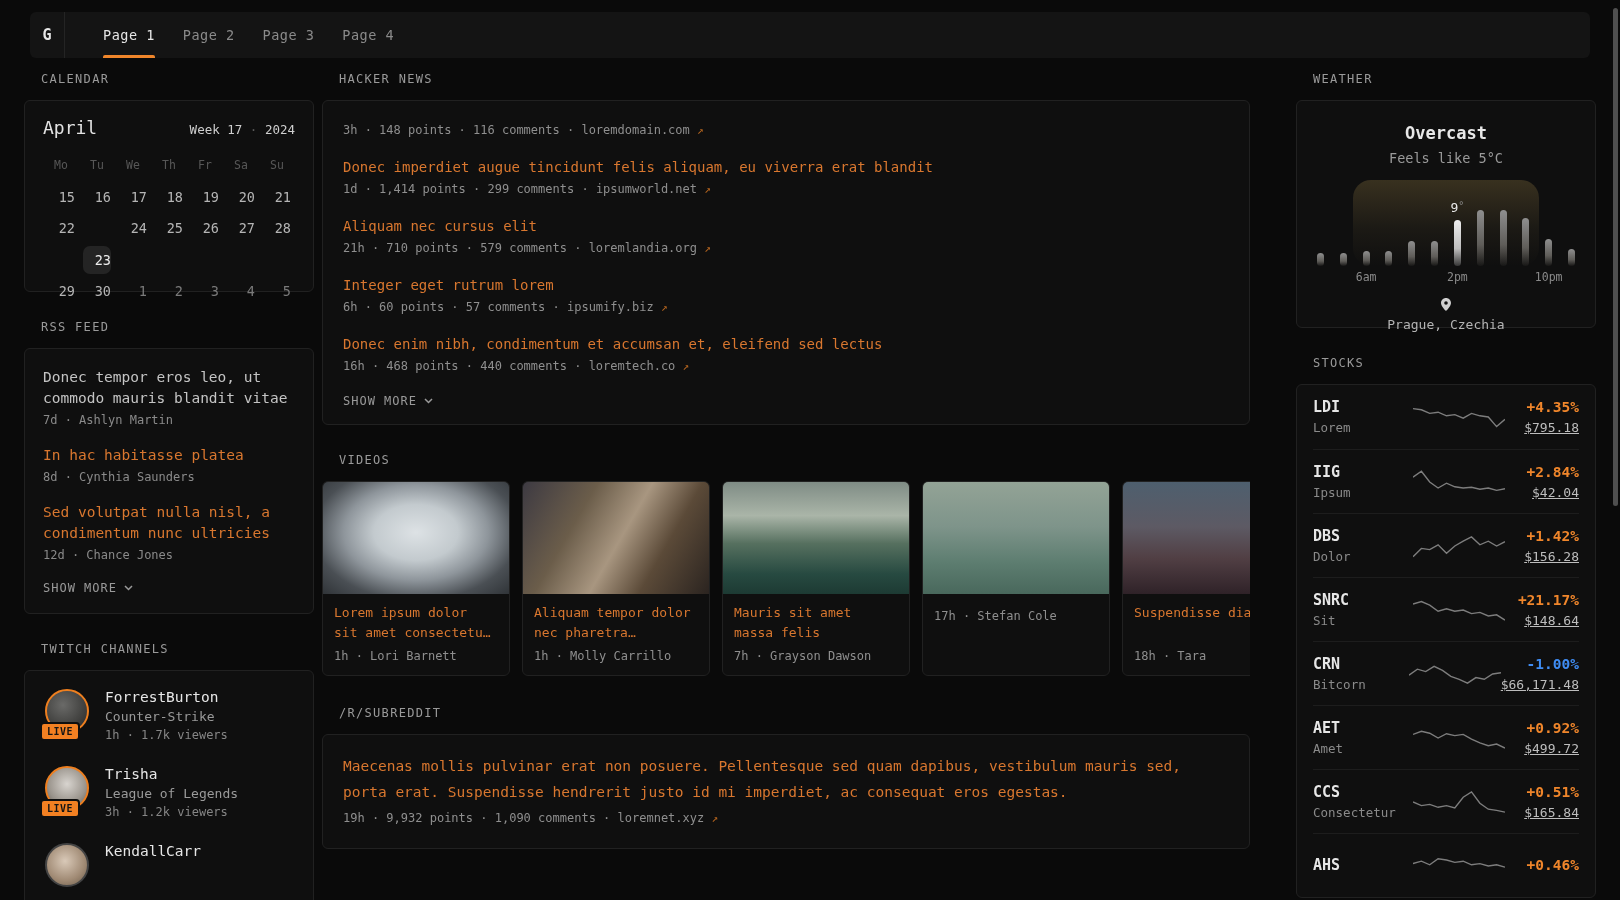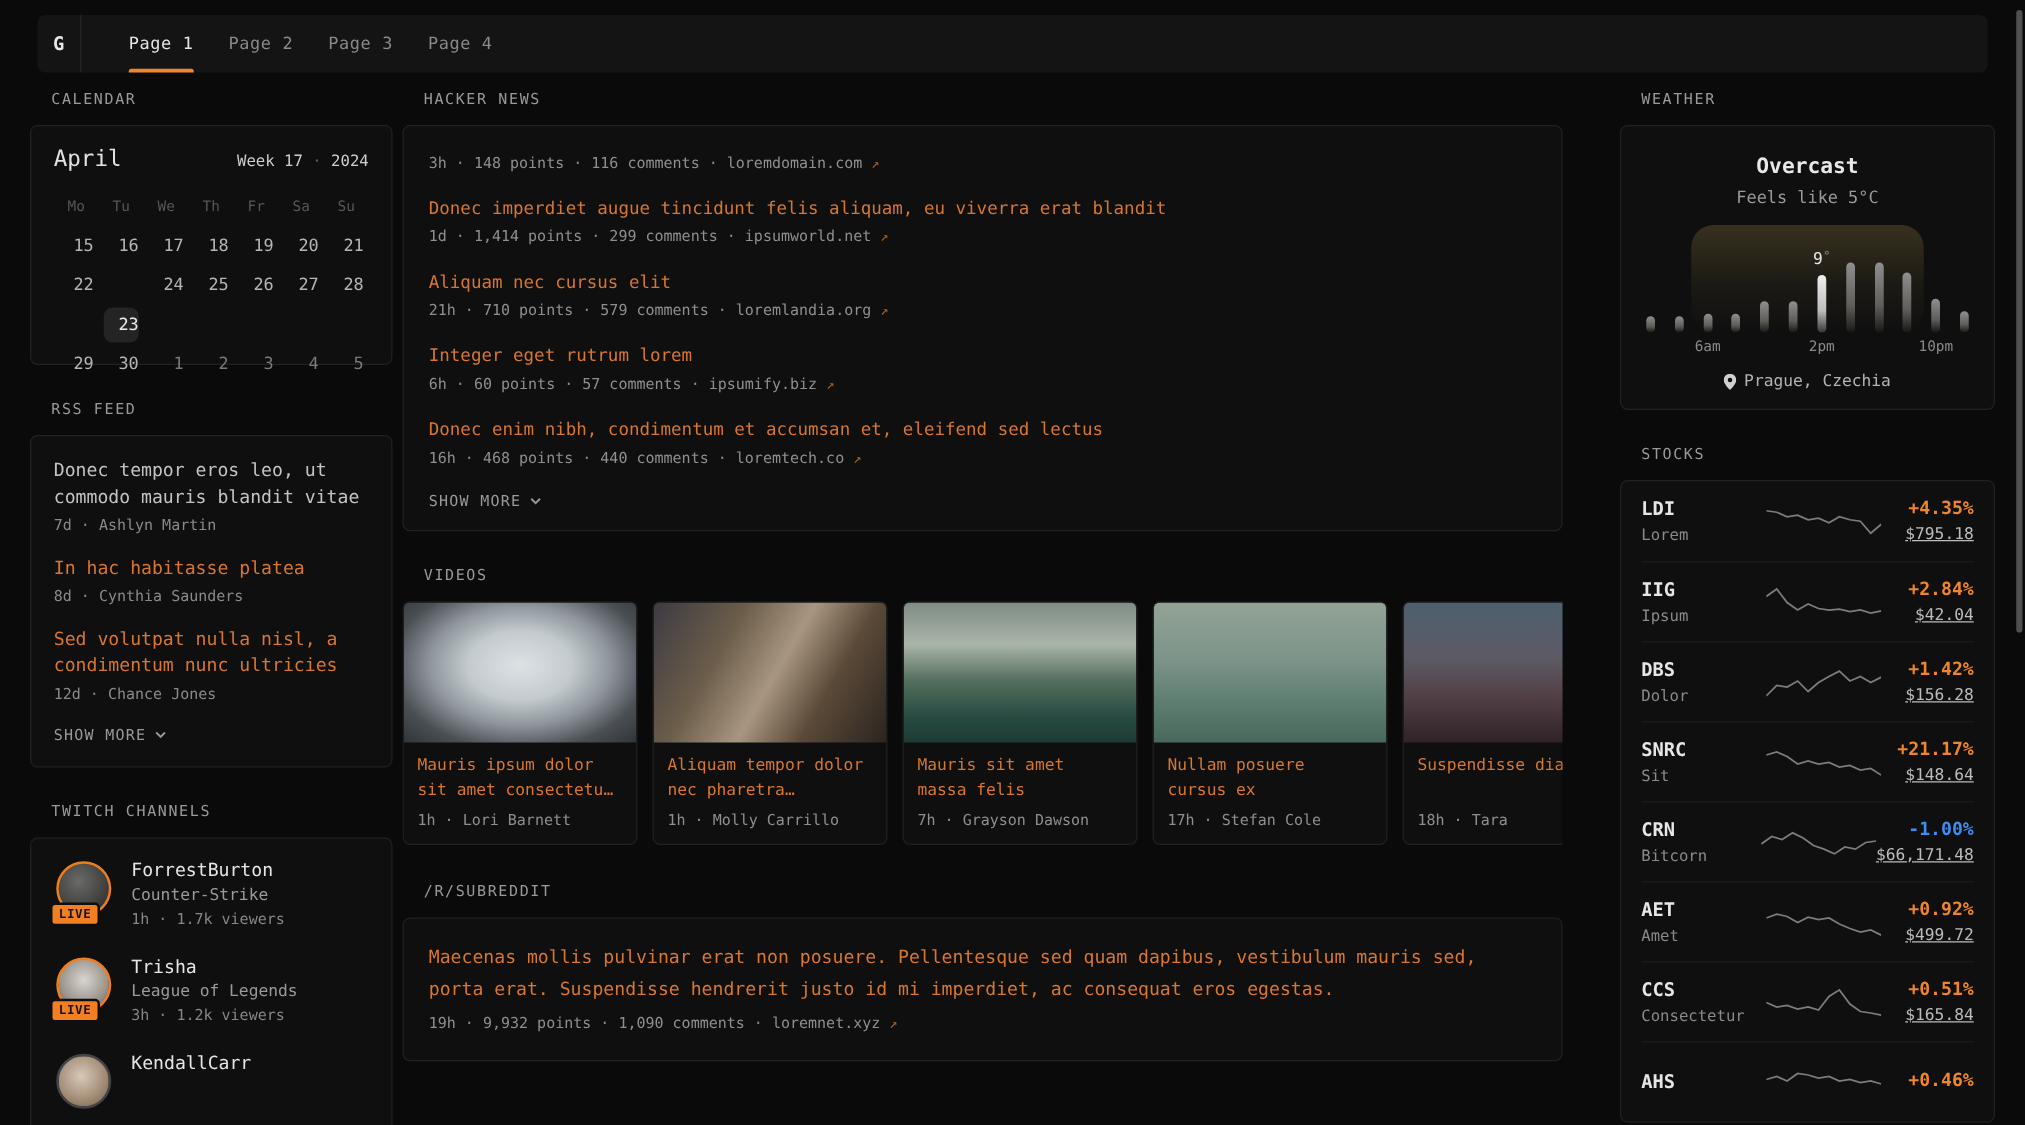--- a/index.html
+++ b/index.html
@@ -112,21 +112,21 @@
   .w-feels { font-size:13.5px; color:#9a9a9a; line-height:20px; margin-top:3px; }
   .w-chart { position:relative; width:258px; height:96px; margin:12px auto 0; }
   .w-glow { position:absolute; top:0; bottom:10px; border-radius:18px;
     background:linear-gradient(180deg, rgba(90,76,44,.55) 0%, rgba(62,54,36,.28) 55%, rgba(40,36,26,0) 100%); }
   .w-bar { position:absolute; width:7px; border-radius:4px; bottom:10px;
     background:linear-gradient(180deg,#8f8f8f 0%,#5f5d59 62%,rgba(70,66,60,.15) 100%); }
   .w-bar.now { background:linear-gradient(180deg,#efefef 0%,#bdbdbd 62%,rgba(170,170,170,.25) 100%); }
   .w-now-label { position:absolute; font-size:13px; color:#e8e8e8; transform:translateX(-50%); }
   .w-now-label .deg { color:#8a8a8a; font-size:10px; vertical-align:top; }
   .w-time { position:absolute; top:90px; transform:translateX(-50%); font-size:11.5px; color:#8a8a8a; }
-  .w-loc { margin-top:22px; font-size:13px; color:#b4b4b4; display:flex; justify-content:center; align-items:center; gap:6px; }
+  .w-loc { margin-top:22px; font-size:13px; color:#b4b4b4; display:flex; justify-content:center; align-items:center; gap:6px;flex-direction:column; }
   .pin { width:10px; height:13px; }
 
   
   .stocks { padding:0 16px; }
   .stock-row { display:flex; align-items:center; height:64px; cursor:pointer; }
   .stock-row + .stock-row { border-top:1px solid #1d1d1d; }
   .st-left { width:100px; }
   .st-sym { font-size:15px; font-weight:bold; color:#e6e6e6; line-height:19px; }
   .st-name { font-size:12.5px; color:#8a8a8a; line-height:17px; margin-top:2px; }
   .st-spark { width:92px; height:30px; flex:none; }
@@ -283,42 +283,41 @@
           <polyline points="1,1 4.5,4.5 8,1"></polyline>
         </svg>
       </div>
     </div>
 
   <div class="section-label mt1">VIDEOS</div>
   <div class="vid-row" id="vid-row">
       <div class="vid-card">
         <div class="vid-thumb th-pillars"></div>
         <div class="vid-body">
-          <div class="vid-title">Mauris ipsum dolor sit amet consectetu…</div>
+          <div class="vid-title">Lorem ipsum dolor sit amet consectetu…</div>
           <div class="vid-meta">1h · Lori Barnett</div>
         </div>
       </div>
       <div class="vid-card">
         <div class="vid-thumb th-camera"></div>
         <div class="vid-body">
           <div class="vid-title">Aliquam tempor dolor nec pharetra…</div>
           <div class="vid-meta">1h · Molly Carrillo</div>
         </div>
       </div>
       <div class="vid-card">
         <div class="vid-thumb th-sea"></div>
         <div class="vid-body">
           <div class="vid-title">Mauris sit amet massa felis</div>
           <div class="vid-meta">7h · Grayson Dawson</div>
         </div>
       </div>
       <div class="vid-card">
         <div class="vid-thumb th-canoe"></div>
         <div class="vid-body">
-          <div class="vid-title">Nullam posuere cursus ex</div>
           <div class="vid-meta">17h · Stefan Cole</div>
         </div>
       </div>
       <div class="vid-card">
         <div class="vid-thumb th-fog"></div>
         <div class="vid-body">
           <div class="vid-title">Suspendisse diam</div>
           <div class="vid-meta">18h · Tara</div>
         </div>
       </div>

